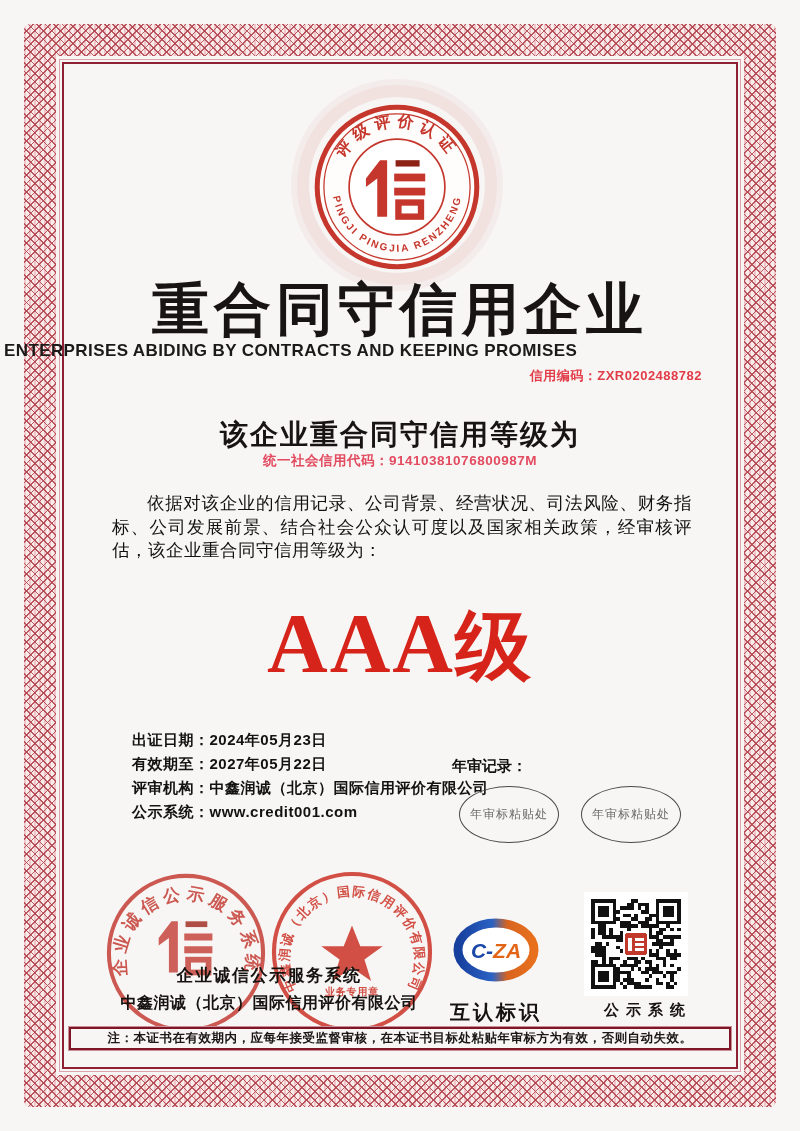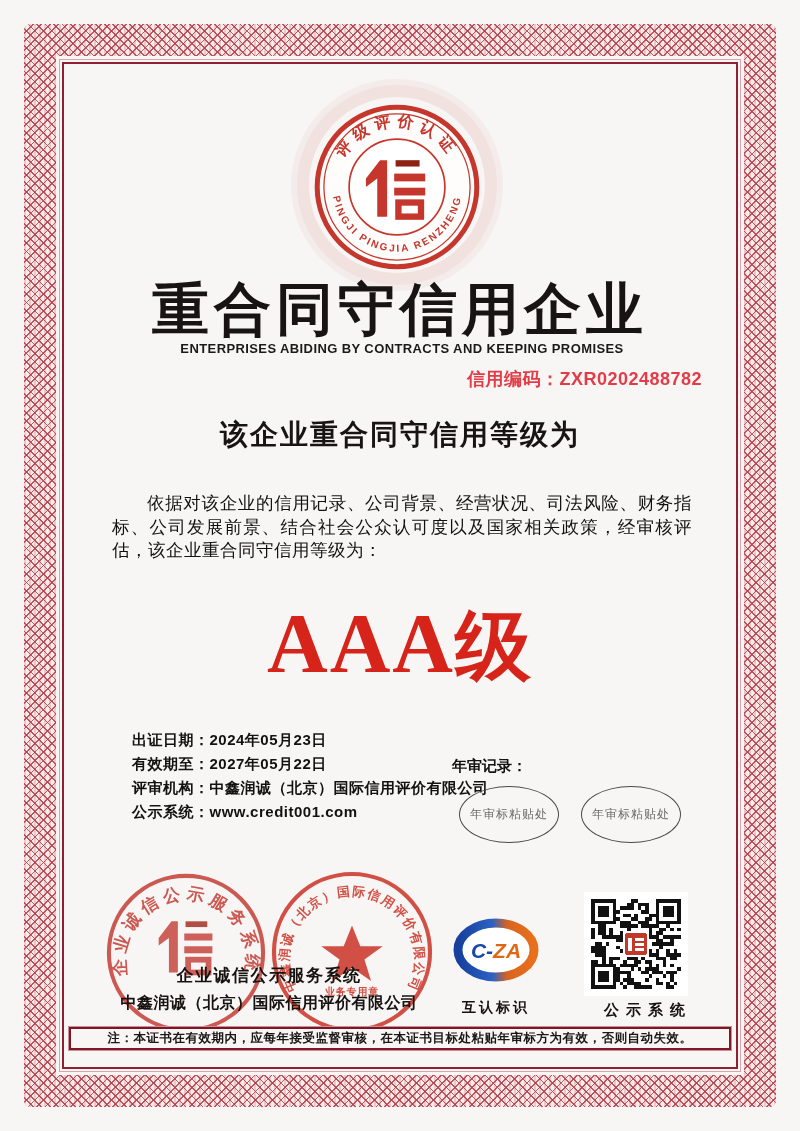--- a/index.html
+++ b/index.html
@@ -30,26 +30,26 @@
     box-shadow:0 0 0 6px rgba(228,178,178,.15);
   }
   .top-seal{left:313px;top:103px;width:168px;height:168px;}
 
   .title{
     left:0;right:0;top:272px;text-align:center;
     font-size:57px;font-weight:900;color:#171413;letter-spacing:5px;
     font-family:"Liberation Sans","DejaVu Sans",sans-serif;
   }
   .subtitle{
-    left:4px;right:0;top:341px;text-align:center;
-    font-size:13px;font-weight:700;color:#1c1a19;letter-spacing:.4px;
+    left:4px;right:0;top:341px;text-align:left;
+    font-size:17px;font-weight:700;color:#1c1a19;letter-spacing:.4px;
   }
   .credit-code{
     right:98px;top:367px;text-align:right;
-    font-size:18px;font-weight:700;color:#e23c48;letter-spacing:.5px;
+    font-size:13px;font-weight:700;color:#e23c48;letter-spacing:.5px;
   }
   .company{
     left:0;right:0;top:416px;text-align:center;
     font-size:28px;font-weight:900;color:#171413;letter-spacing:2px;
   }
   .uscc{
     left:0;right:0;top:452px;text-align:center;
     font-size:13.5px;font-weight:700;color:#e24b60;letter-spacing:.5px;
   }
   .paragraph{
@@ -79,21 +79,21 @@
   .oval2{left:581px;top:786px;}
 
   .stamp{opacity:.9;}
   .stamp-left{left:104px;top:871px;width:164px;height:164px;}
   .stamp-right{left:269px;top:869px;width:166px;height:166px;}
   .captions{left:95px;top:964px;width:348px;text-align:center;z-index:5;}
   .cap1{font-size:17px;font-weight:900;color:#15120f;letter-spacing:1.5px;margin-bottom:6px;}
   .cap2{font-size:16px;font-weight:900;color:#15120f;letter-spacing:.5px;}
 
   .cza{left:452px;top:918px;width:88px;height:64px;}
-  .cza-label{left:448px;top:999px;width:96px;text-align:center;font-size:14px;font-weight:800;color:#15120f;letter-spacing:3px;}
+  .cza-label{left:448px;top:999px;width:96px;text-align:center;font-size:20px;font-weight:800;color:#15120f;letter-spacing:3px;}
   .qr{left:584px;top:892px;width:104px;height:104px;}
   .qr-label{left:580px;top:1001px;width:112px;text-align:right;font-size:15px;font-weight:800;color:#15120f;letter-spacing:7px;}
 
   .note-box{
     left:69px;top:1027px;width:662px;height:23px;
     border:2px solid #7e1626;box-shadow:0 0 0 1px #c98e98;
     display:flex;align-items:center;justify-content:center;background:#f7f6f4;
     z-index:6;
   }
   .note-text{font-size:12.5px;font-weight:700;color:#1a1715;letter-spacing:.5px;white-space:nowrap;}
@@ -135,20 +135,21 @@
     </svg>
   </div>
 
   <div class="abs title">重合同守信用企业</div>
   <div class="abs subtitle">ENTERPRISES ABIDING BY CONTRACTS AND KEEPING PROMISES</div>
 
   <div class="abs credit-code"><span>信用编码：</span><span>ZXR0202488782</span></div>
 
   <div class="abs company">该企业重合同守信用等级为</div>
 
+  <div class="abs uscc"><span>统一社会信用代码：</span><span>91410381076800987M</span></div>
 
   <div class="abs paragraph">依据对该企业的信用记录、公司背景、经营状况、司法风险、财务指标、公司发展前景、结合社会公众认可度以及国家相关政策，经审核评估，该企业重合同守信用等级为：</div>
 
   <div class="abs grade"><span>AAA</span><span class="cn">级</span></div>
 
   <div class="abs info">
     <div class="info-row">
       <span class="lab">出证日期：</span>
       <span class="val">2024年05月23日</span>
     </div>

